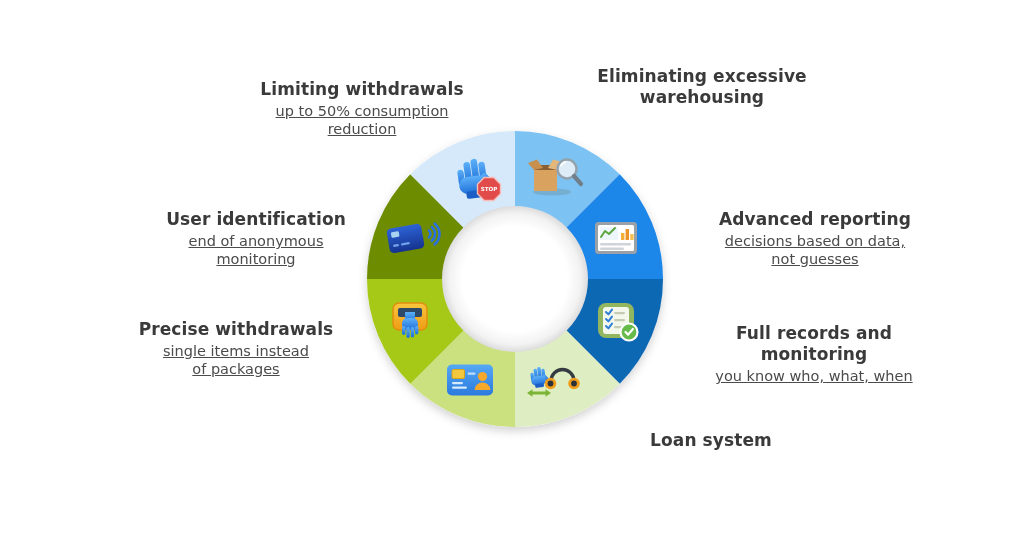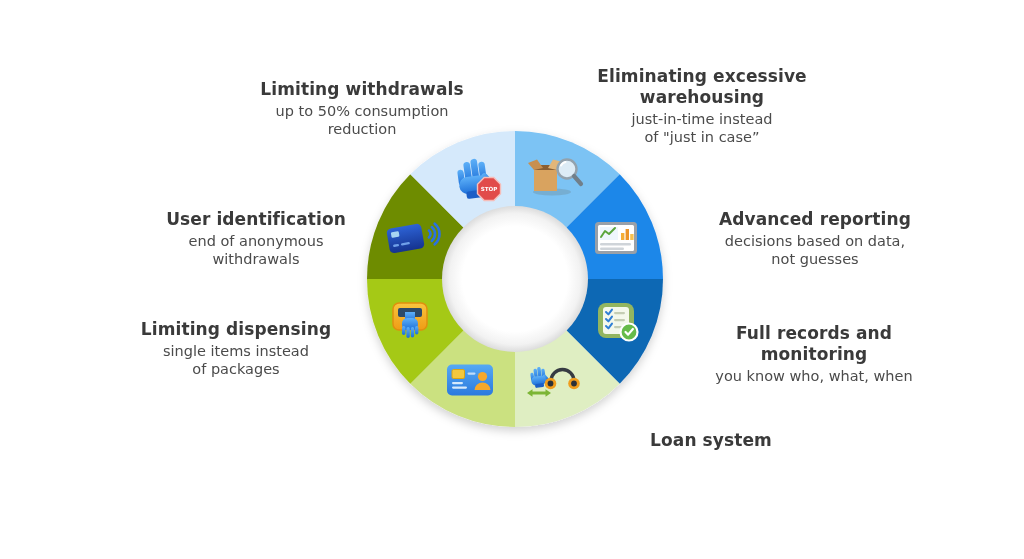--- a/index.html
+++ b/index.html
@@ -2,21 +2,21 @@
 <html><head>
 <meta charset="utf-8">
 <style>
   html,body{margin:0;padding:0;background:#ffffff;}
   .stage{
     position:relative;width:1024px;height:553px;background:#ffffff;overflow:hidden;
     font-family:"DejaVu Sans","Liberation Sans",sans-serif;
   }
   .lbl{position:absolute;transform:translateX(-50%);text-align:center;color:#3c3c3c;}
   .lbl .t{font-weight:bold;font-size:17px;line-height:21px;white-space:pre-line;color:#3a3a3a;letter-spacing:.1px;}
-  .lbl .d{font-size:14.5px;line-height:17.5px;white-space:pre-line;margin-top:3px;color:#4b4b4b;}
+  .lbl .d{font-size:14.5px;line-height:17.5px;white-space:pre-line;margin-top:3px;color:#4b4b4b;text-decoration:underline;}
   svg{position:absolute;left:0;top:0;}
 </style>
 </head>
 <body>
 
 <div class="stage">
 
   <svg width="1024" height="559" viewBox="0 0 1024 559">
     <defs>
       <radialGradient id="holeGrad">
@@ -163,22 +163,20 @@
         <path d="M 2.89,-3.45 A 4.5 4.5 0 0 1 2.89,3.45"></path>
         <path d="M 5.79,-6.89 A 9 9 0 0 1 5.79,6.89"></path>
         <path d="M 8.68,-10.34 A 13.5 13.5 0 0 1 8.68,10.34"></path>
       </g>
     </g>
   </svg>
 
   <div class="lbl" style="left:702px;top:66px;">
     <div class="t">Eliminating excessive
 warehousing</div>
-    <div class="d">just-in-time instead
-of "just in case”</div>
   </div>
 
   <div class="lbl" style="left:815px;top:209px;">
     <div class="t">Advanced reporting</div>
     <div class="d">decisions based on data,
 not guesses</div>
   </div>
 
   <div class="lbl" style="left:814px;top:323px;">
     <div class="t">Full records and monitoring</div>
@@ -186,29 +184,29 @@
   </div>
 
   <div class="lbl" style="left:679px;top:430px;margin-left:32px;">
     <div class="t">Loan system</div>
   </div>
 
   <div class="lbl" style="left:327px;top:430px;">
   </div>
 
   <div class="lbl" style="left:236px;top:319px;">
-    <div class="t">Limiting dispensing</div>
+    <div class="t">Precise withdrawals</div>
     <div class="d">single items instead
 of packages</div>
   </div>
 
   <div class="lbl" style="left:220px;top:209px;margin-left:36px;">
     <div class="t">User identification</div>
     <div class="d">end of anonymous
-withdrawals</div>
+monitoring</div>
   </div>
 
   <div class="lbl" style="left:362px;top:79px;">
     <div class="t">Limiting withdrawals</div>
     <div class="d">up to 50% consumption
 reduction</div>
   </div>
 
 </div>
 

